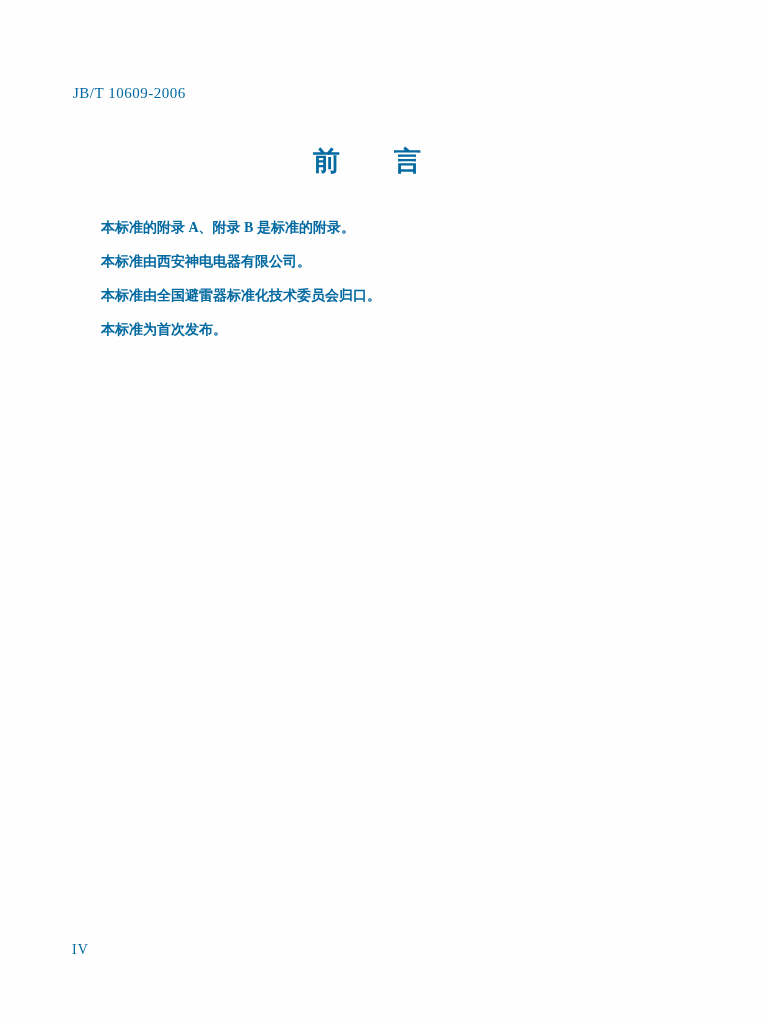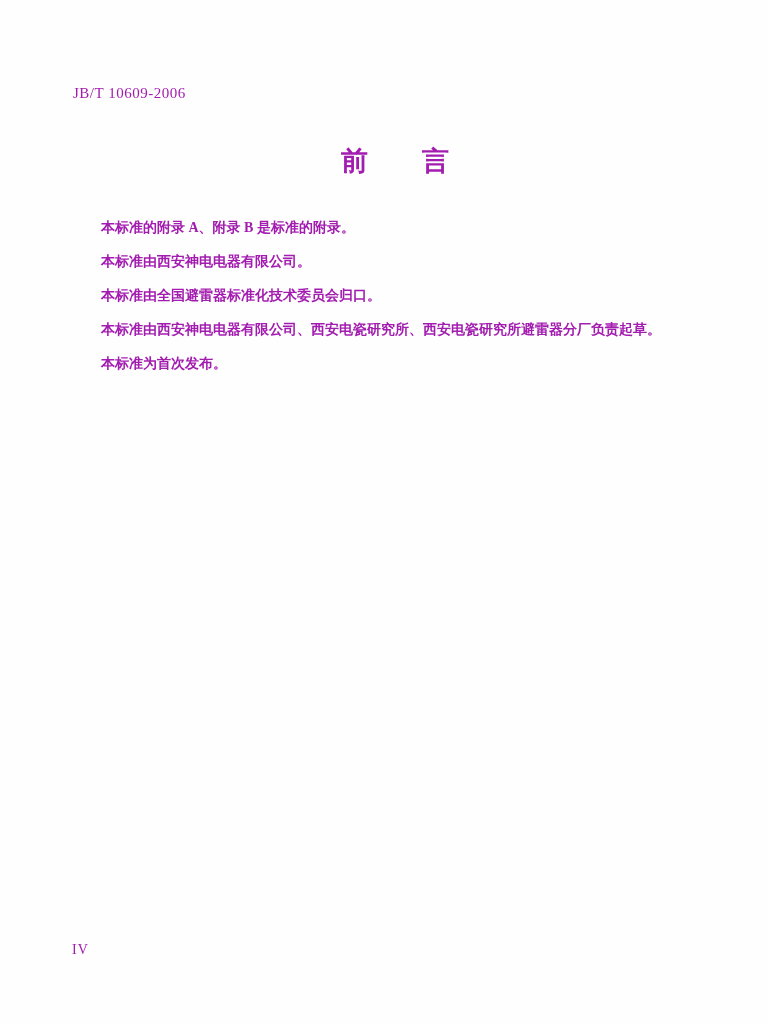--- a/index.html
+++ b/index.html
@@ -6,39 +6,38 @@
     margin: 0;
     padding: 0;
     background: #f5f5f5;
   }
   .page {
     position: relative;
     width: 768px;
     height: 1024px;
     margin: 0 auto;
     background: #fefefe;
-    color: #a21caf;
+    color: #0369a1;
     font-family: "Liberation Serif", "DejaVu Serif", serif;
     overflow: hidden;
   }
   .standard-number {
     position: absolute;
     left: 73px;
     top: 86px;
     font-size: 15px;
     line-height: 1;
     letter-spacing: 0.5px;
   }
   .title-wrap {
     position: absolute;
-    left: 16px;
+    left: 0;
     top: 145px;
     width: 734px;
     text-align: center;
-    padding-left: 12px;
   }
   .title {
     display: inline-block;
     font-family: "Liberation Sans", "DejaVu Sans", sans-serif;
     font-weight: bold;
     font-size: 27px;
     line-height: 1.2;
     white-space: pre;
   }
   .body-block {
@@ -73,19 +72,18 @@
   <div class="standard-number">JB/T 10609-2006</div>
 
   <div class="title-wrap">
     <span class="title">前　　言</span>
   </div>
 
   <div class="body-block">
     <p>本标准的附录 A、附录 B 是标准的附录。</p>
     <p>本标准由西安神电电器有限公司。</p>
     <p>本标准由全国避雷器标准化技术委员会归口。</p>
-    <p>本标准由西安神电电器有限公司、西安电瓷研究所、西安电瓷研究所避雷器分厂负责起草。</p>
     <p>本标准为首次发布。</p>
   </div>
 
   <div class="page-number">IV</div>
 
 </div>
 
 </body></html>

